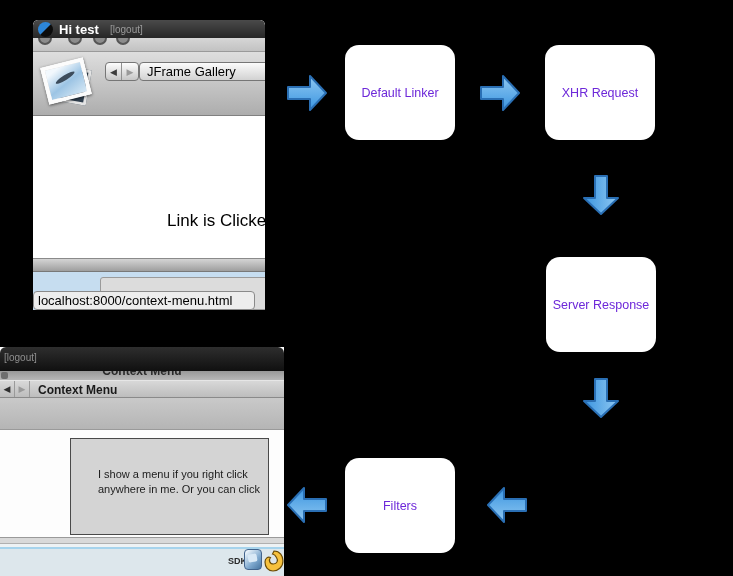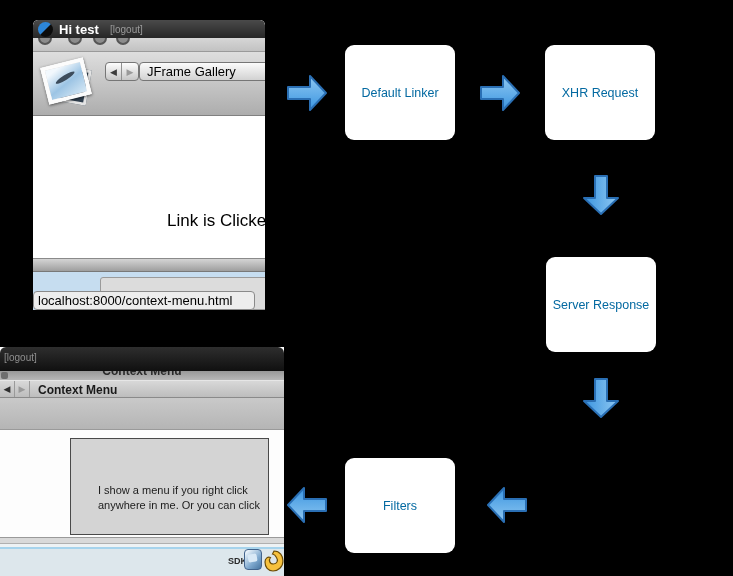--- a/index.html
+++ b/index.html
@@ -1,22 +1,22 @@
 <!DOCTYPE html>
 <html><head>
 <meta charset="utf-8">
 <style>
   html,body{margin:0;padding:0;background:#000;}
   *{box-sizing:border-box;font-family:"Liberation Sans",sans-serif;}
   #canvas{position:relative;width:733px;height:576px;background:#000;overflow:hidden;}
 
   
-  .fbox{position:absolute;width:110px;height:95px;background:#fff;border-radius:9px;
+  .fbox{position:absolute;width:110px;height:95px;background:#fff;border-radius:14px;
         display:flex;align-items:center;justify-content:center;
-        font-size:12.5px;color:#0369a1;text-align:center;}
+        font-size:12.5px;color:#6d28d9;text-align:center;}
   .arrow{position:absolute;}
   .arrow.down{transform:rotate(90deg);}
   .arrow.left{transform:rotate(180deg);}
 
   
   .annotation{position:absolute;color:#000;font-size:17px;white-space:nowrap;z-index:30;}
 
   
   .twin{position:absolute;left:33px;top:20px;width:232px;height:290px;background:#fff;
         overflow:hidden;border-radius:5px 5px 0 0;}
@@ -76,21 +76,21 @@
   .b-nav{position:absolute;left:0;top:0;height:100%;display:flex;}
   .b-nav .cell{width:15px;display:flex;align-items:center;justify-content:center;
         font-size:9px;border-right:1px solid #9a9a9a;}
   .b-nav .cell.back{color:#2e2e2e;}
   .b-nav .cell.fwd{color:#9a9a9a;}
   .b-toollabel{position:absolute;left:38px;top:2px;font-size:12px;font-weight:bold;color:#1a1a1a;}
   .b-grayarea{position:absolute;left:0;top:51px;width:100%;height:32px;
         background:linear-gradient(#c9c9c9,#b5b5b5);border-bottom:1px solid #9a9a9a;}
   .b-content{position:absolute;left:0;top:83px;width:100%;height:107px;background:#fdfdfd;}
   .b-box{position:absolute;left:70px;top:8px;width:199px;height:97px;background:#d4d4d4;
-        border:1px solid #4a4a4a;padding:44px 0 0 27px;}
+        border:1px solid #4a4a4a;padding:28px 0 0 27px;}
   .b-box p{margin:0;font-size:11px;line-height:14.5px;color:#1c1c1c;white-space:nowrap;}
   .b-link{color:#44519e;cursor:pointer;}
   .b-chrome{position:absolute;left:0;top:190px;width:100%;height:7px;background:#d9d9d9;
         border-top:1px solid #9a9a9a;border-bottom:1px solid #b0b0b0;}
   .b-light{position:absolute;left:0;top:197px;width:100%;height:3px;background:#eef2f4;}
   .b-blueline{position:absolute;left:0;top:200px;width:100%;height:2.5px;background:#a6d3ec;}
   .b-taskbar{position:absolute;left:0;top:202px;width:100%;height:27px;background:#dde7ec;}
   .b-sdk{position:absolute;left:228px;top:7px;font-size:9px;font-weight:bold;color:#2a2a2a;}
   .icon-app{position:absolute;left:244px;top:0px;width:18px;height:21px;border-radius:4px;
         background:linear-gradient(135deg,#e9f2f9 10%,#7fa9cf 60%,#46749f);border:1px solid #41638c;}

